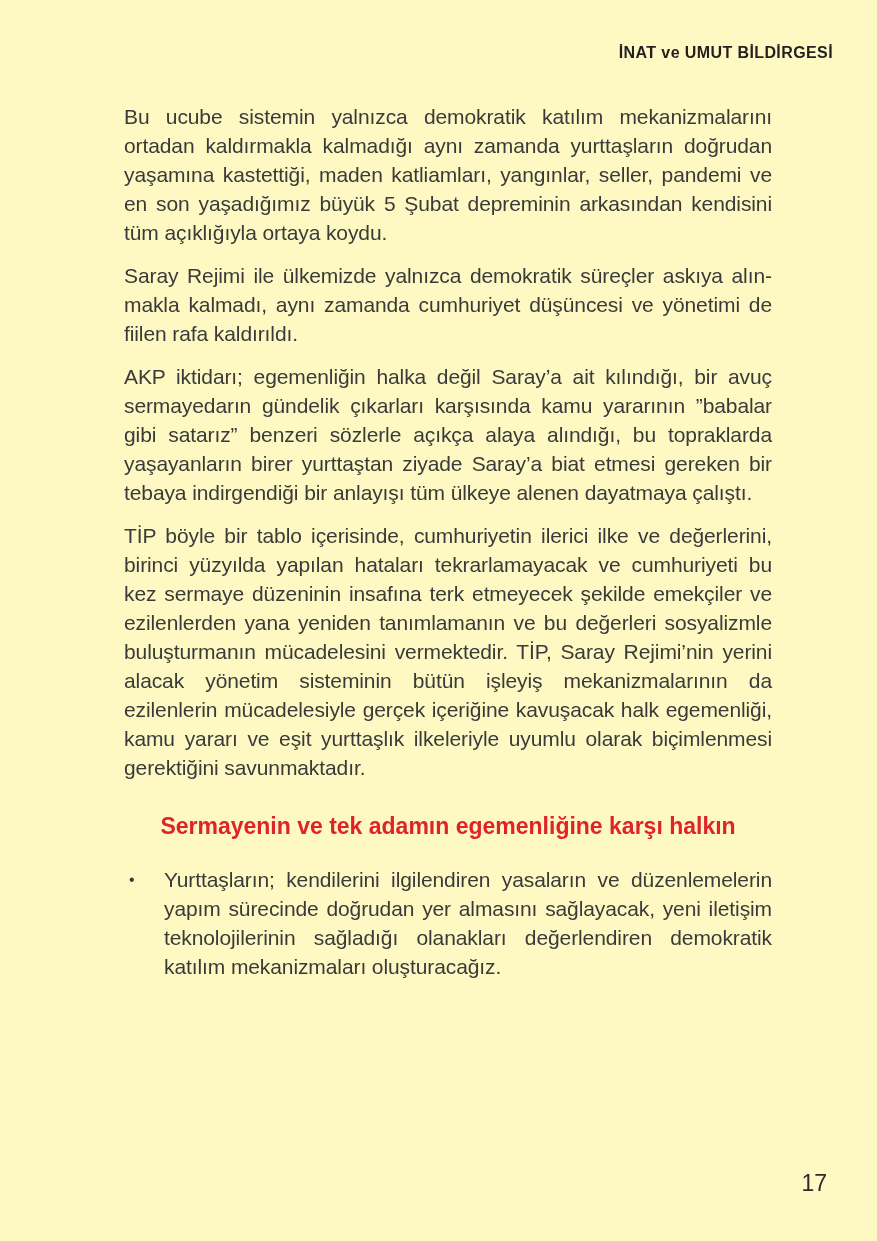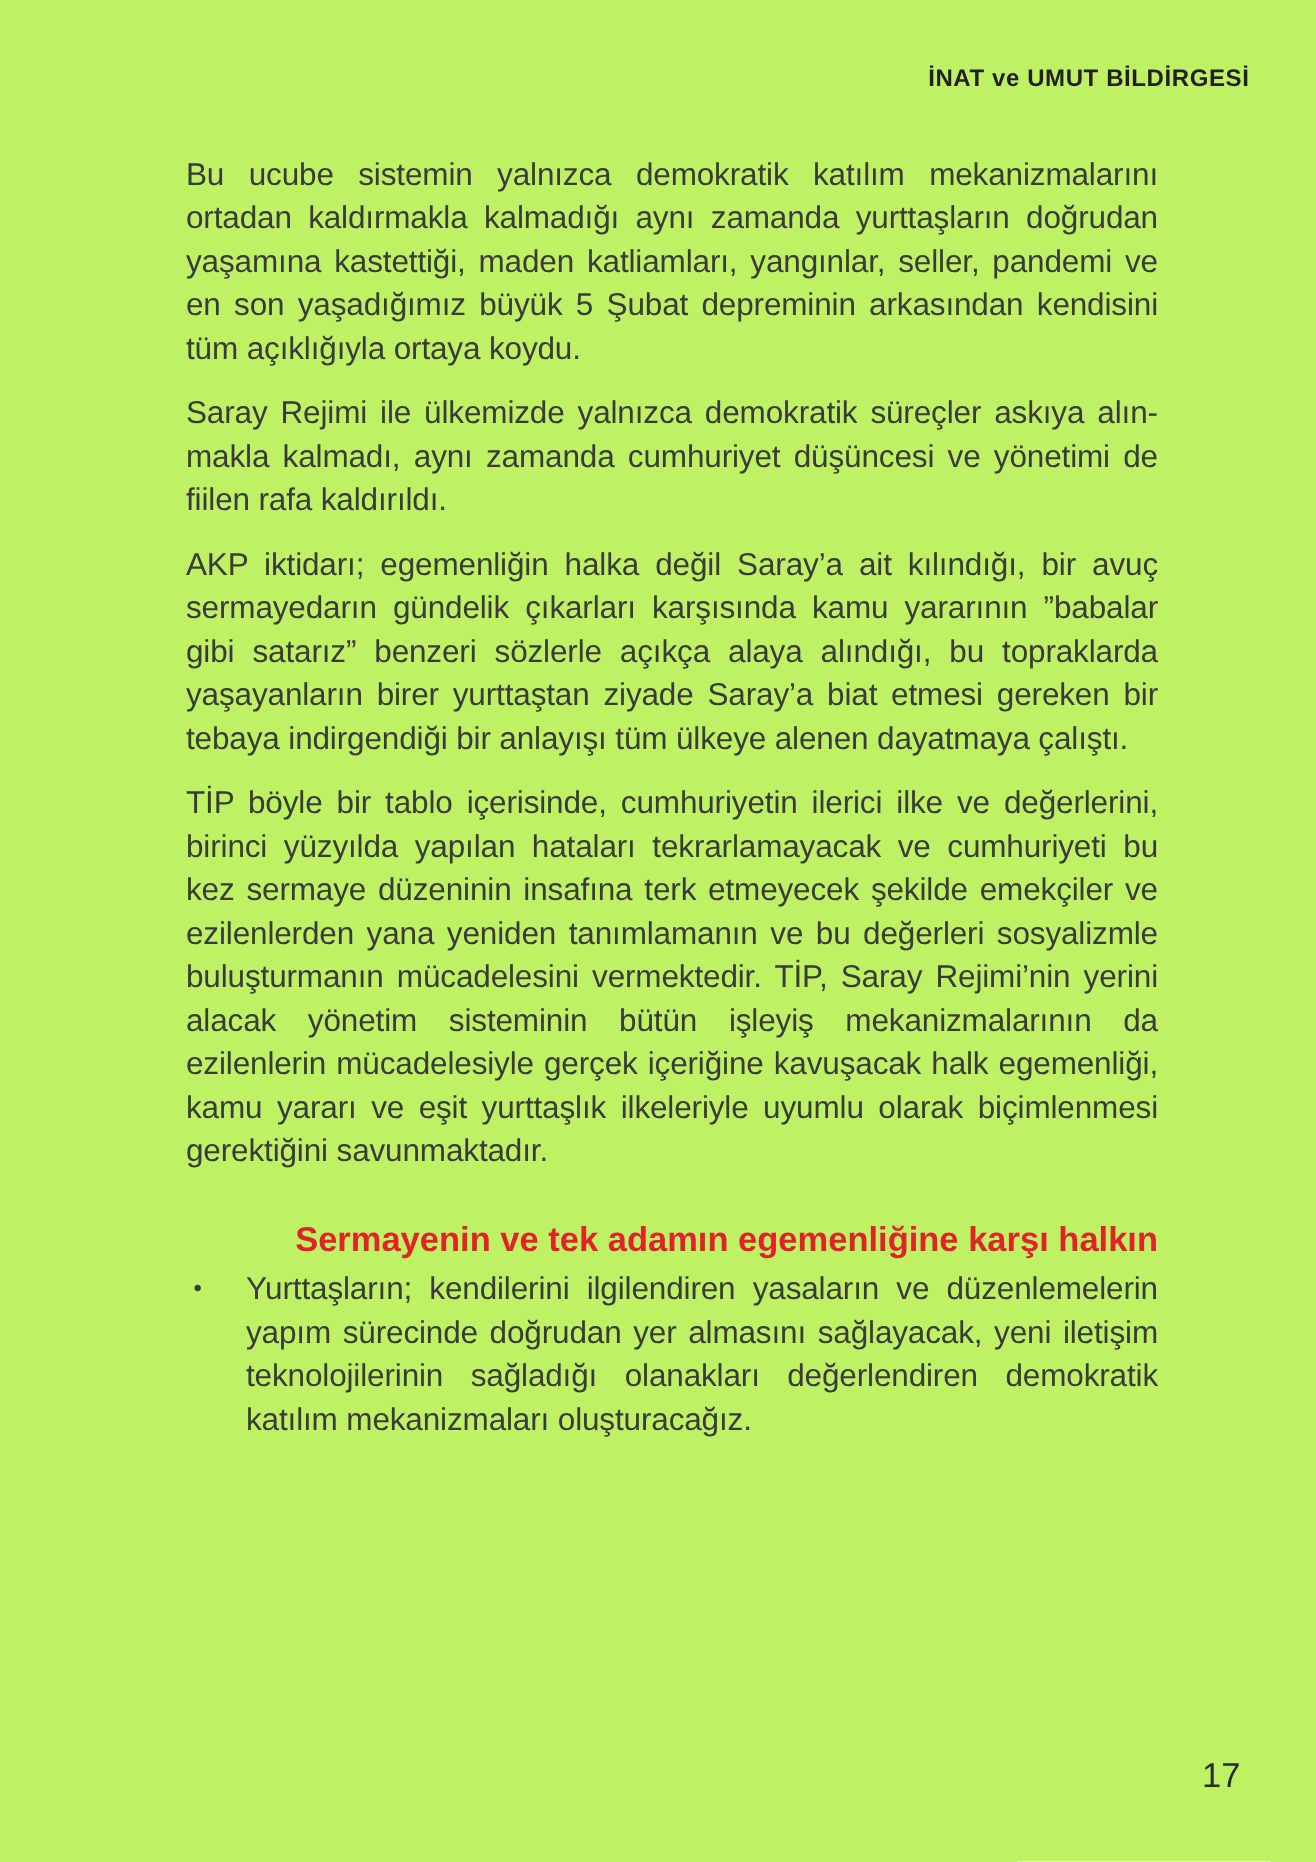--- a/index.html
+++ b/index.html
@@ -1,21 +1,21 @@
 <!DOCTYPE html>
 <html lang="tr"><head>
 <meta charset="utf-8">
 <style>
   * { margin: 0; padding: 0; box-sizing: border-box; }
   html, body { background: #ffffff; }
   .page {
     position: relative;
     width: 877px;
     height: 1241px;
-    background: #bef264;
+    background: #fef9c3;
     font-family: "Liberation Sans", sans-serif;
     overflow: hidden;
   }
   .running-header {
     position: absolute;
     top: 44px;
     right: 44px;
     font-size: 16px;
     font-weight: 700;
     letter-spacing: 0.4px;
@@ -35,22 +35,23 @@
     text-align: justify;
     margin-bottom: 14px;
     hyphens: manual;
     -webkit-hyphens: manual;
   }
   .section-heading {
     color: #e0222a;
     font-weight: 700;
     font-size: 23px;
     line-height: 37px;
-    text-align: right;
+    text-align: center;
     margin-top: 26px;
+    margin-bottom: 20px;
     letter-spacing: 0;
   }
   .bullet-list { list-style: none; }
   .bullet-item { display: flex; }
   .bullet-marker {
     flex: 0 0 40px;
     width: 40px;
     padding-left: 5px;
     font-size: 16px;
     line-height: 29px;

